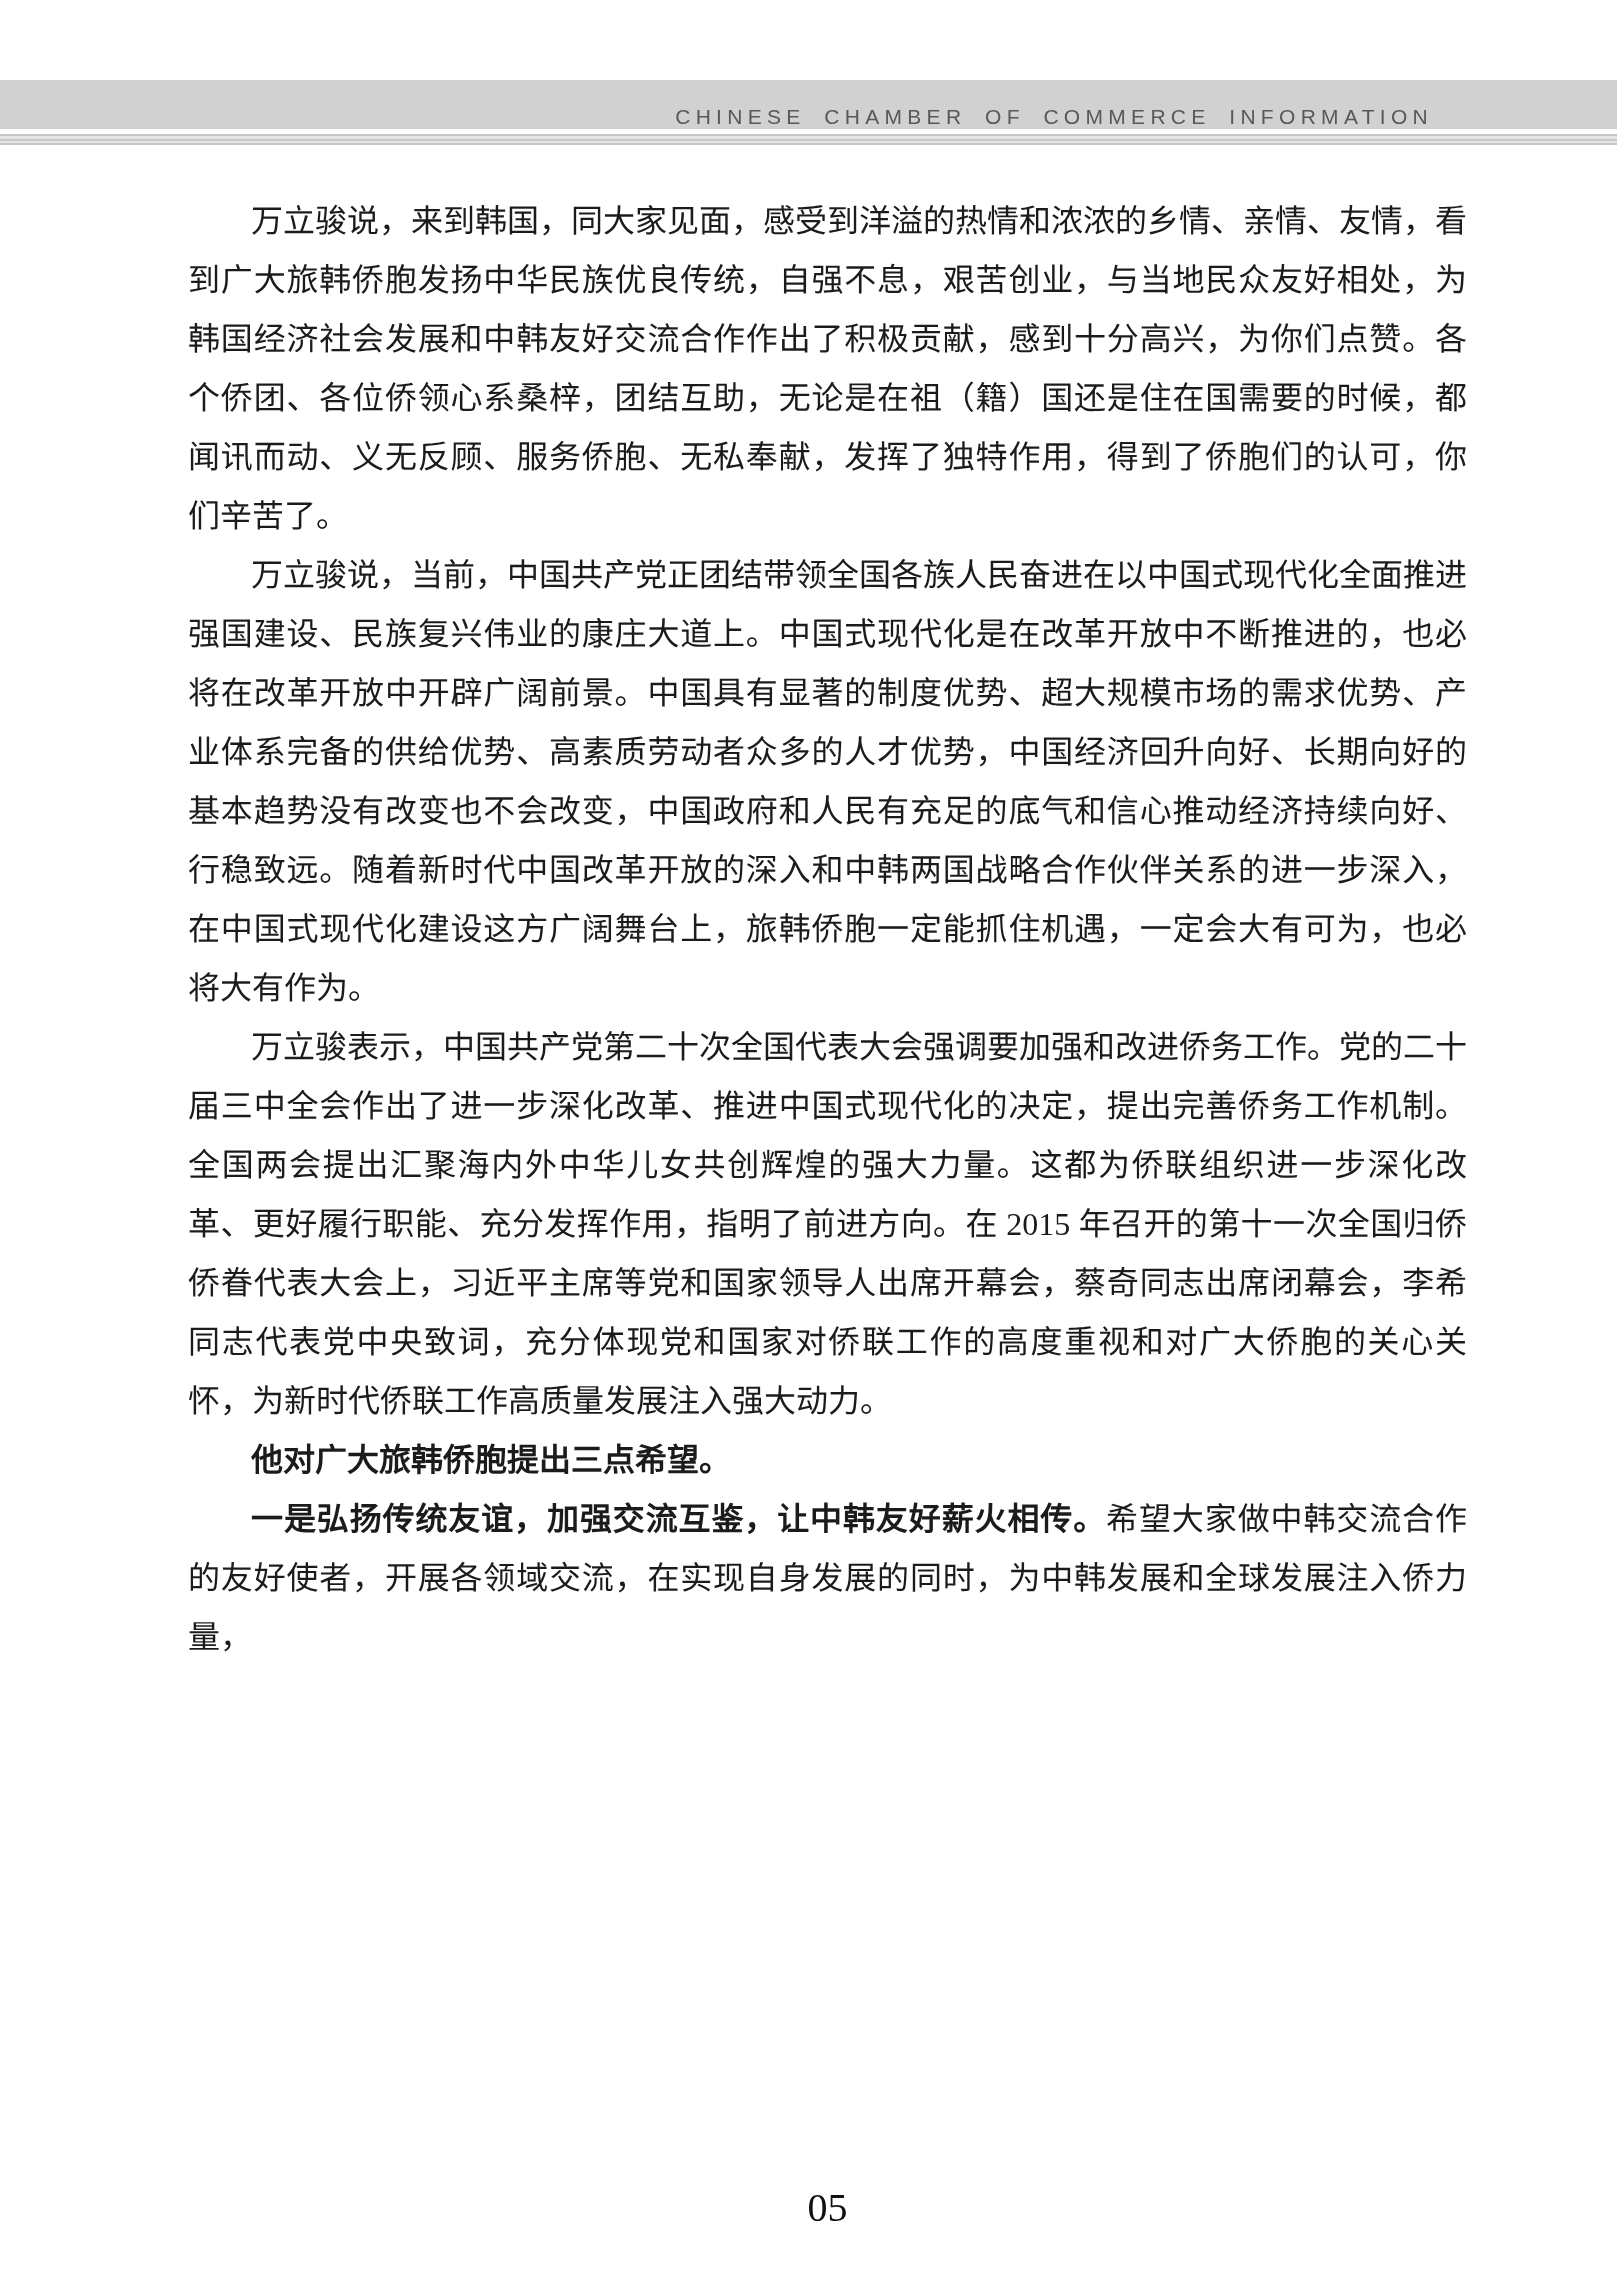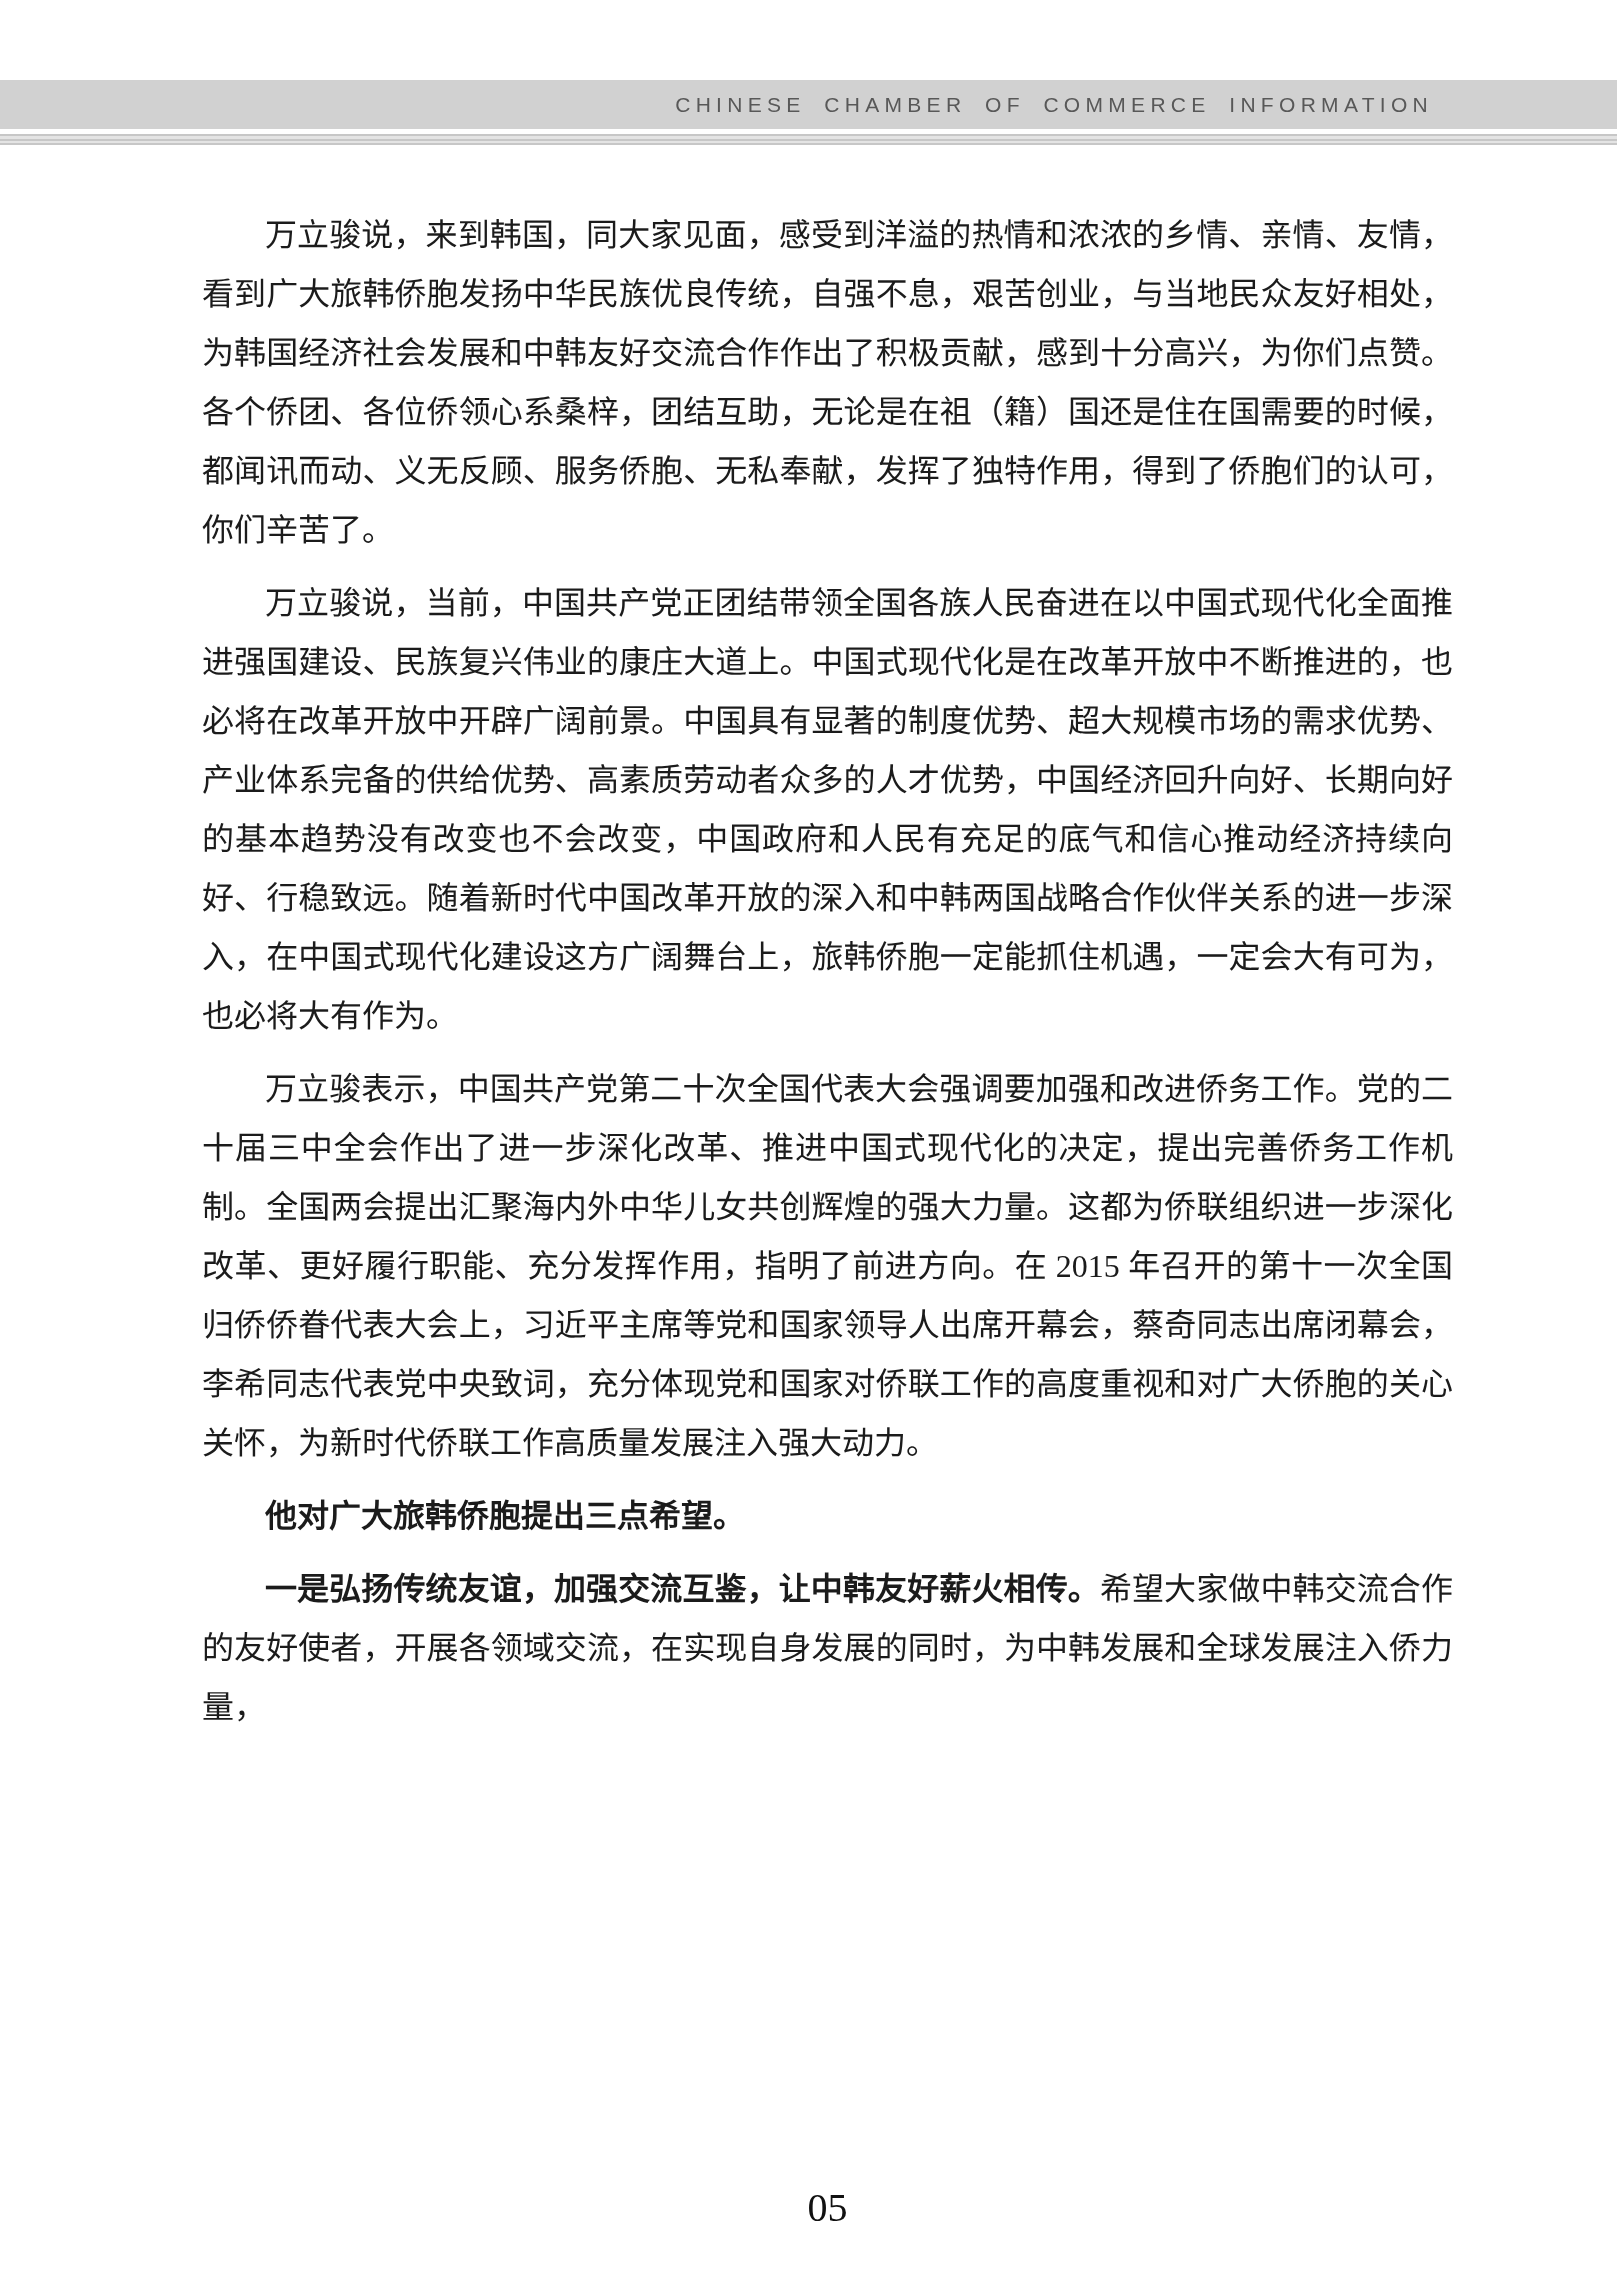--- a/index.html
+++ b/index.html
@@ -16,21 +16,21 @@
   }
   
   .banner {
     position: absolute;
     left: 0;
     top: 80px;
     width: 1617px;
     height: 49px;
     background: #d1d1d1;
     display: flex;
-    align-items: center;
+    align-items: flex-end;
     justify-content: flex-end;
     box-sizing: border-box;
     padding-right: 184px;
   }
   .banner-title {
     font-family: "Liberation Sans", "DejaVu Sans", sans-serif;
     font-size: 21px;
     color: #585858;
     letter-spacing: 5.3px;
     word-spacing: 7.5px;
@@ -55,21 +55,21 @@
     left: 188px;
     top: 192px;
     width: 1279px;
     color: #1b1b1b;
     font-size: 32px;
     line-height: 59px;
     text-align: justify;
     text-justify: inter-ideograph;
   }
   .article p {
-    margin: 14px;
+    margin: 0;
     padding: 0;
     text-indent: 63px;
   }
   .bold {
     font-weight: bold;
   }
   
   .footer {
     position: absolute;
     left: 188px;

